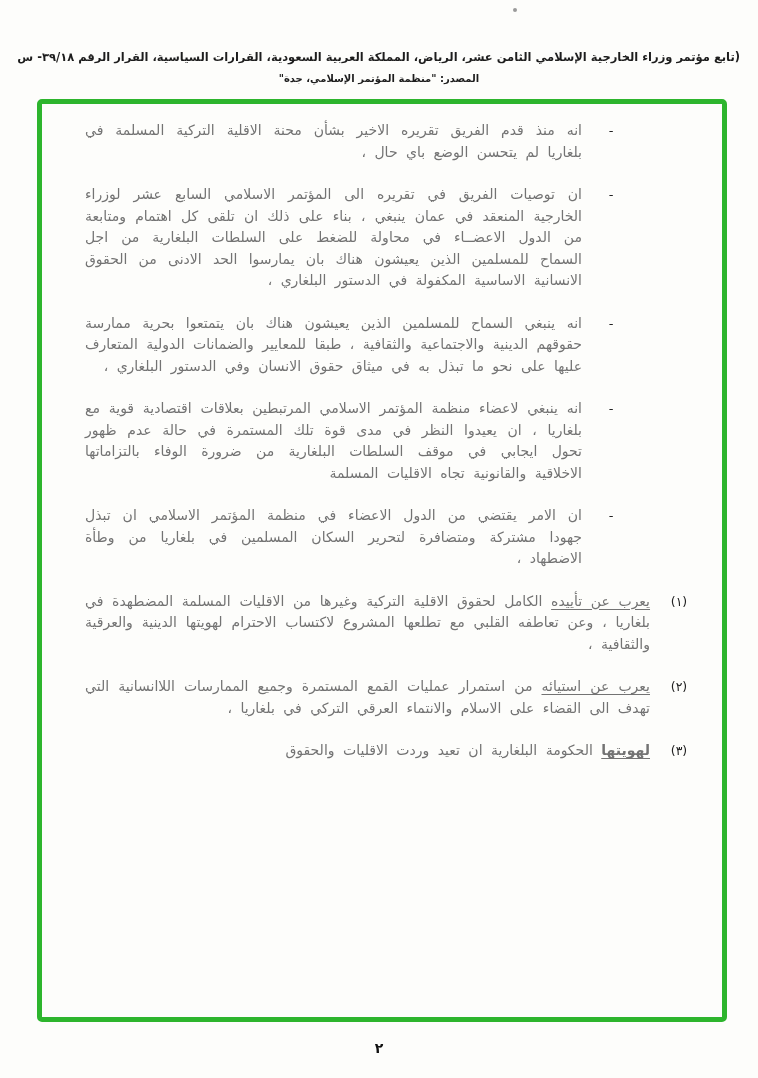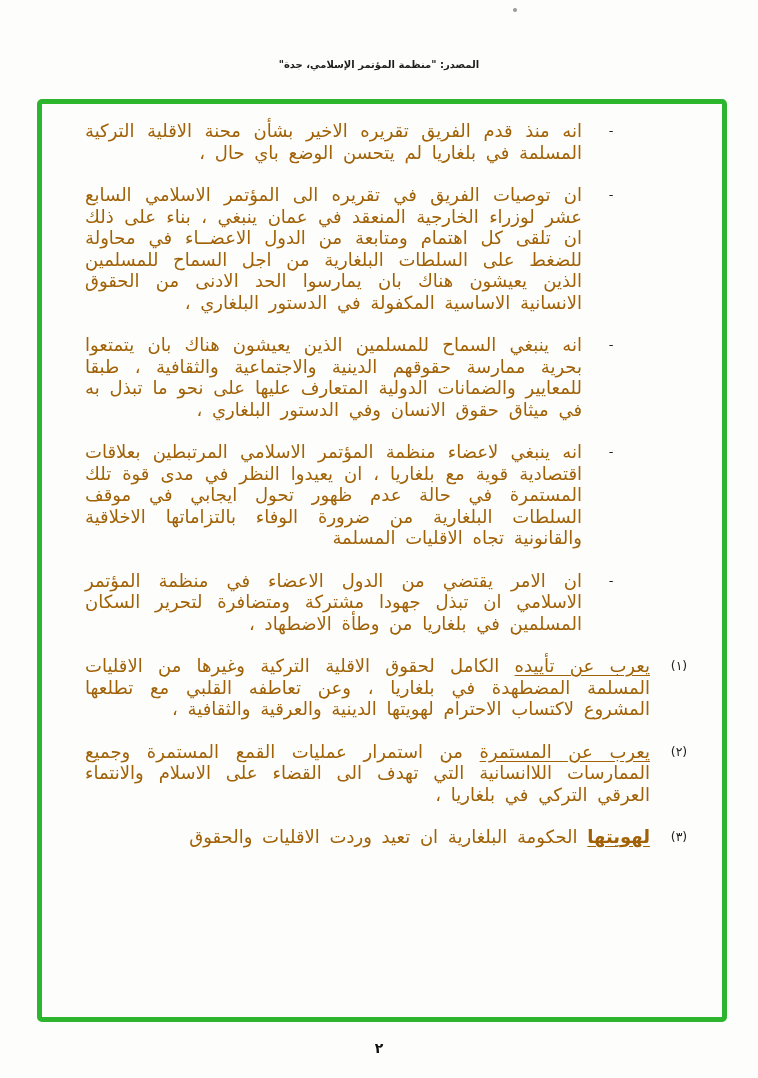--- a/index.html
+++ b/index.html
@@ -53,25 +53,25 @@
   }
   .item .marker {
     flex: 0 0 30px;
     text-align: center;
     font-size: 13px;
     line-height: 21.5px;
     color: #222;
   }
   .item .text {
     flex: 1;
-    font-size: 18px;
+    font-size: 14px;
     line-height: 21.5px;
     text-align: justify;
     word-spacing: 4px;
-    color: #a16207;
+    color: #737373;
   }
   .item.bullet { margin-inline-start: 68px; } 
   .item.numbered .marker { font-size: 12.5px; }
   .lead {
     text-decoration: underline;
     text-underline-offset: 3px;
   }
   .item:last-child .lead { font-weight: bold; }
   .page-footer {
     position: absolute;
@@ -94,20 +94,21 @@
     border-radius: 50%;
     background: #9a9a9a;
   }
 </style>
 </head>
 <body>
 
 <div class="scan-speck"></div>
 
 <header class="doc-header">
+  <div class="line1">(تابع مؤتمر وزراء الخارجية الإسلامي الثامن عشر، الرياض، المملكة العربية السعودية، القرارات السياسية، القرار الرقم ٣٩/١٨- س</div>
   <div class="line2">المصدر: "منظمة المؤتمر الإسلامي، جدة"</div>
 </header>
 
 <div class="highlight-box">
   <div class="content">
 
     <div class="item bullet">
       <span class="marker">-</span>
       <p class="text">انه منذ قدم الفريق تقريره الاخير بشأن محنة الاقلية التركية المسلمة في بلغاريا لم يتحسن الوضع باي حال ،</p>
     </div>
@@ -132,21 +133,21 @@
       <p class="text">ان الامر يقتضي من الدول الاعضاء في منظمة المؤتمر الاسلامي ان تبذل جهودا مشتركة ومتضافرة لتحرير السكان المسلمين في بلغاريا من وطأة الاضطهاد ،</p>
     </div>
 
     <div class="item numbered">
       <span class="marker">(١)</span>
       <p class="text"><span class="lead">يعرب عن تأييده</span><span> الكامل لحقوق الاقلية التركية وغيرها من الاقليات المسلمة المضطهدة في بلغاريا ، وعن تعاطفه القلبي مع تطلعها المشروع لاكتساب الاحترام لهويتها الدينية والعرقية والثقافية ،</span></p>
     </div>
 
     <div class="item numbered">
       <span class="marker">(٢)</span>
-      <p class="text"><span class="lead">يعرب عن المستمرة</span><span> من استمرار عمليات القمع المستمرة وجميع الممارسات اللاانسانية التي تهدف الى القضاء على الاسلام والانتماء العرقي التركي في بلغاريا ،</span></p>
+      <p class="text"><span class="lead">يعرب عن استيائه</span><span> من استمرار عمليات القمع المستمرة وجميع الممارسات اللاانسانية التي تهدف الى القضاء على الاسلام والانتماء العرقي التركي في بلغاريا ،</span></p>
     </div>
 
     <div class="item numbered">
       <span class="marker">(٣)</span>
       <p class="text"><span class="lead">لهويتها</span><span> الحكومة البلغارية ان تعيد وردت الاقليات والحقوق</span></p>
     </div>
 
   </div>
 </div>
 

